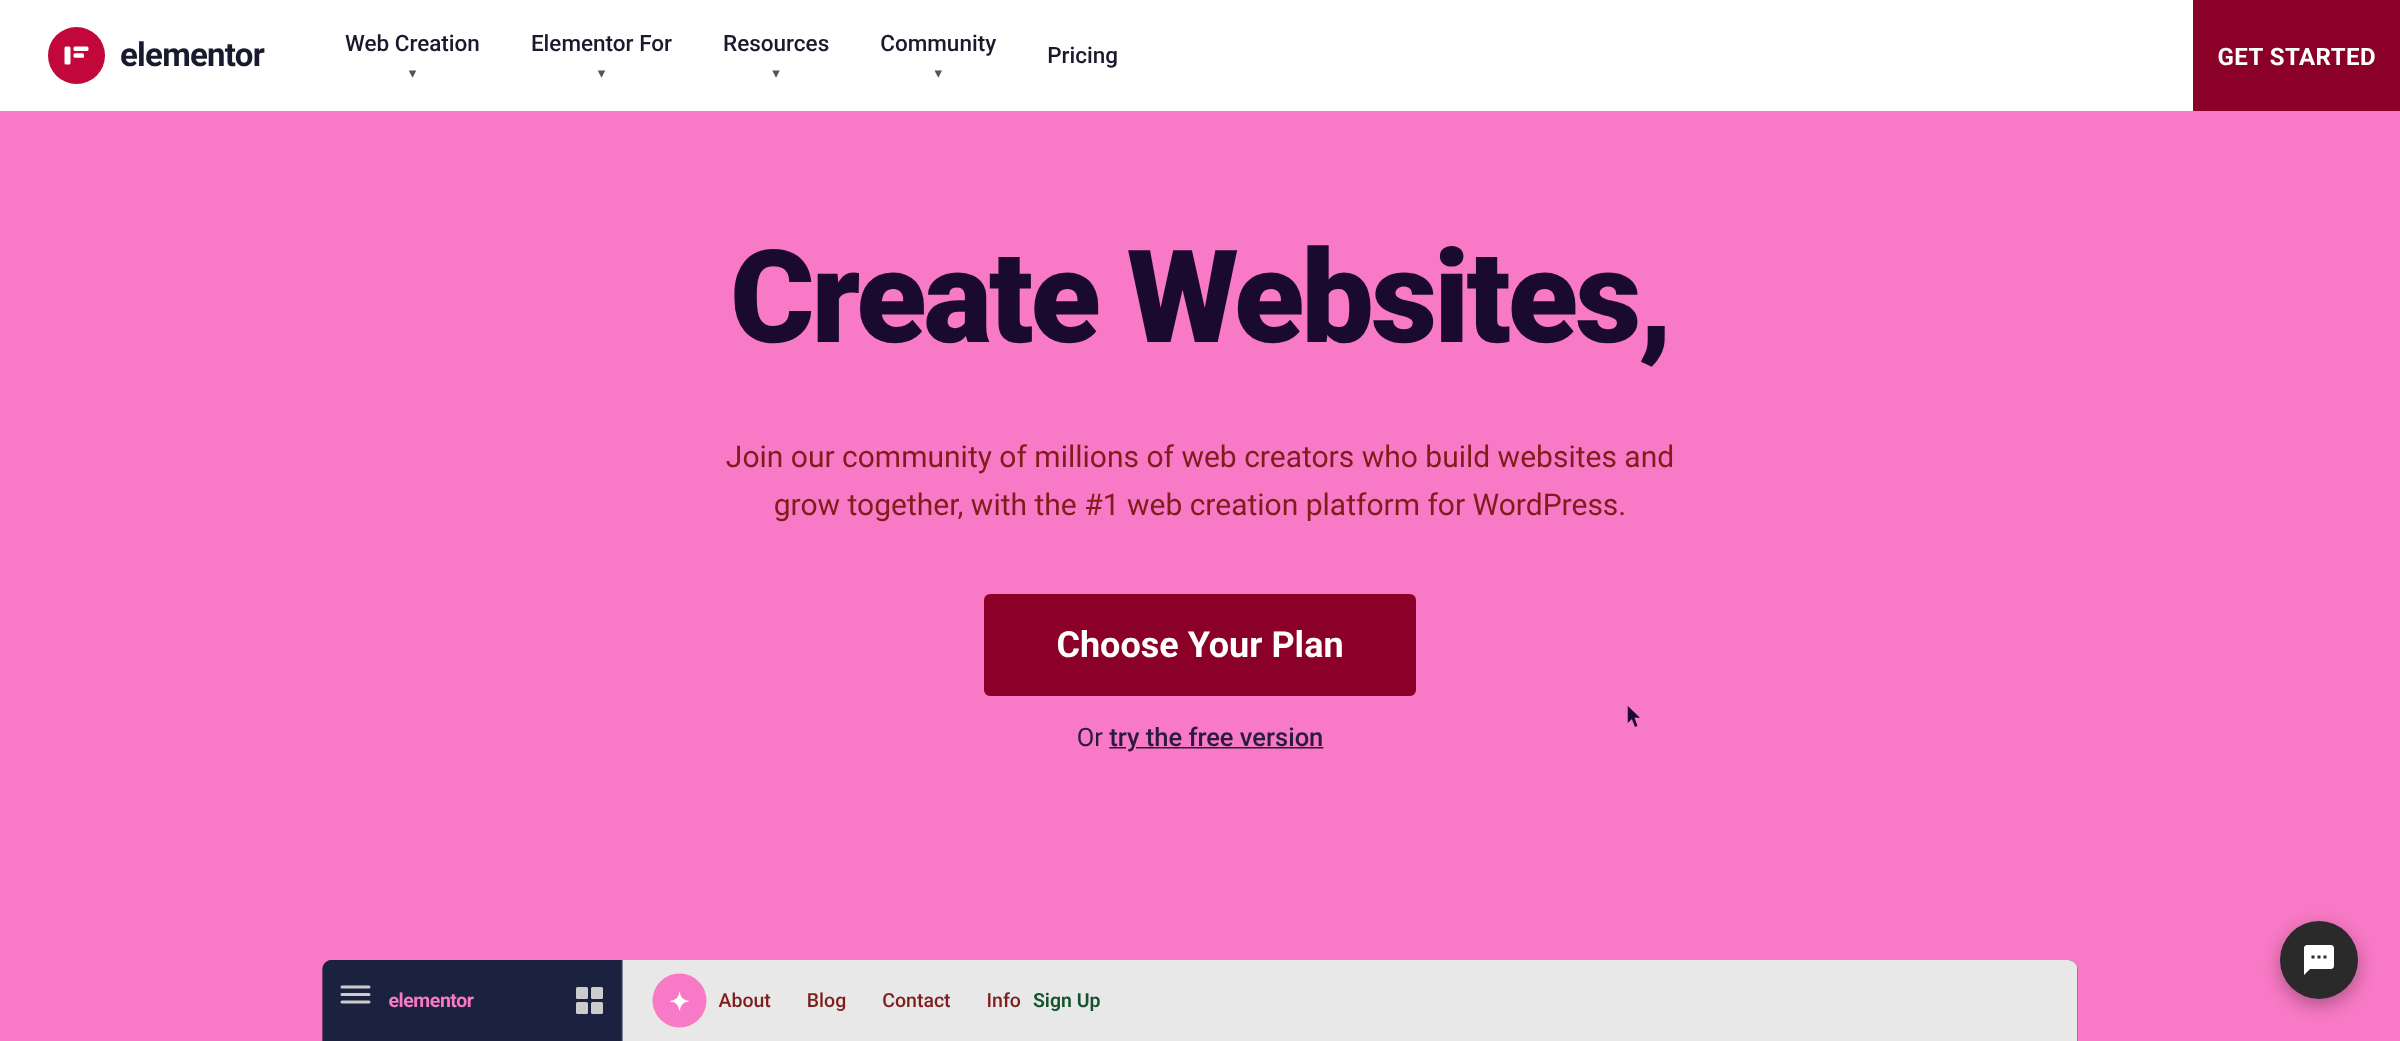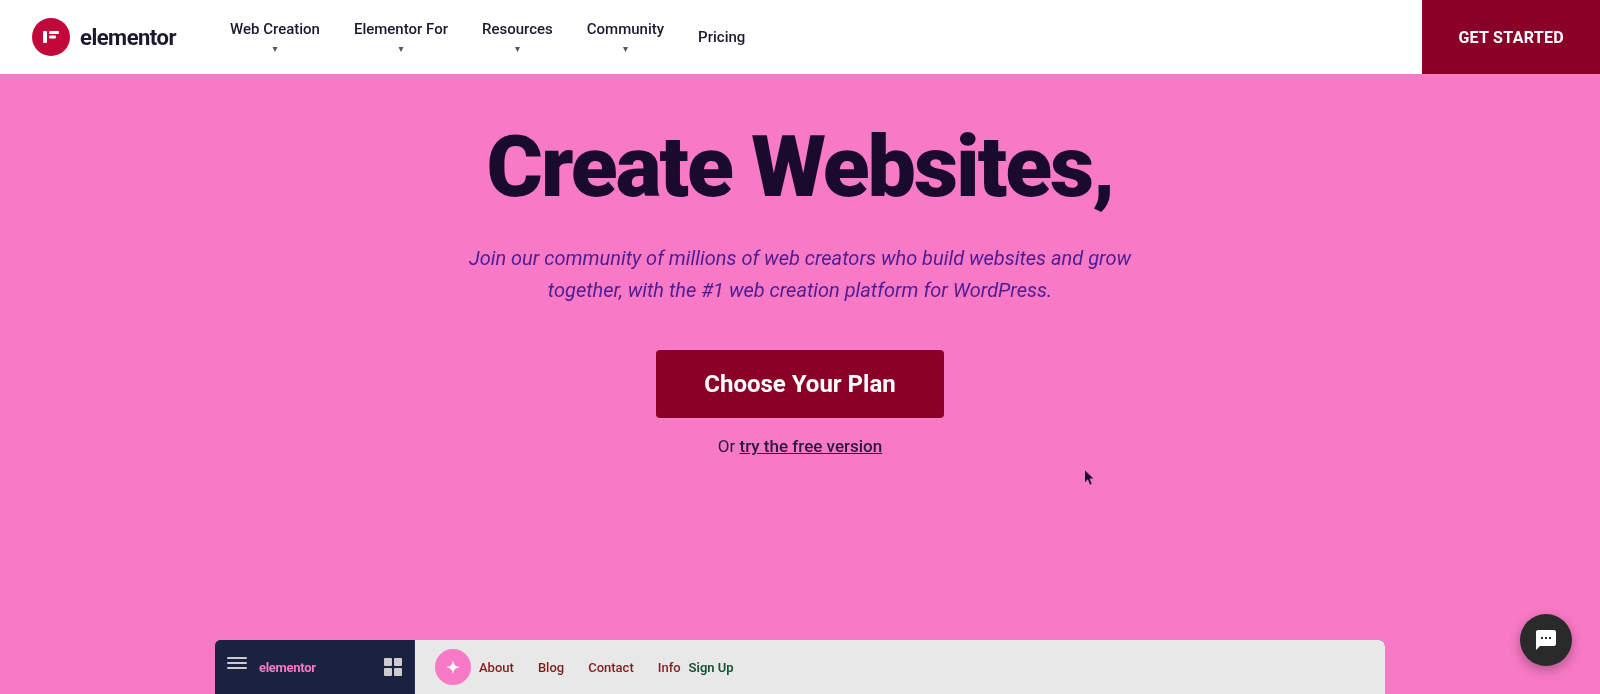--- a/index.html
+++ b/index.html
@@ -94,61 +94,60 @@
       text-decoration: none;
       padding: 8px 16px;
       cursor: pointer;
     }
 
     .nav-get-started {
       background: #8b0027;
       color: #fff;
       font-size: 16px;
       font-weight: 700;
-      padding: 0 36px;
+      padding: 0 16px;
       height: 74px;
       display: flex;
       align-items: center;
       text-decoration: none;
       cursor: pointer;
       letter-spacing: 0.3px;
       position: absolute;
       right: 0;
       top: 0;
     }
 
     
     .hero {
       background: #f879c5;
       display: flex;
       flex-direction: column;
       align-items: center;
-      padding-top: 48px;
+      padding-top: 80px;
       position: relative;
       height: calc(694px - 74px);
     }
 
     .hero-title {
       font-size: 86px;
       font-weight: 900;
       color: #1a0a2e;
       text-align: center;
       line-height: 1.05;
       letter-spacing: -2px;
       max-width: 900px;
     }
 
     .hero-subtitle {
-      margin-top: 30px;
+      margin-top: 44px;
       font-size: 20px;
-      color: #4c1d95;
+      color: #7f1d1d;
       text-align: center;
       line-height: 1.6;
       max-width: 680px;
-      font-style: italic;
     }
 
     .hero-cta {
       margin-top: 44px;
       background: #8b0027;
       color: #fff;
       font-size: 24px;
       font-weight: 700;
       padding: 20px 48px;
       border: none;

